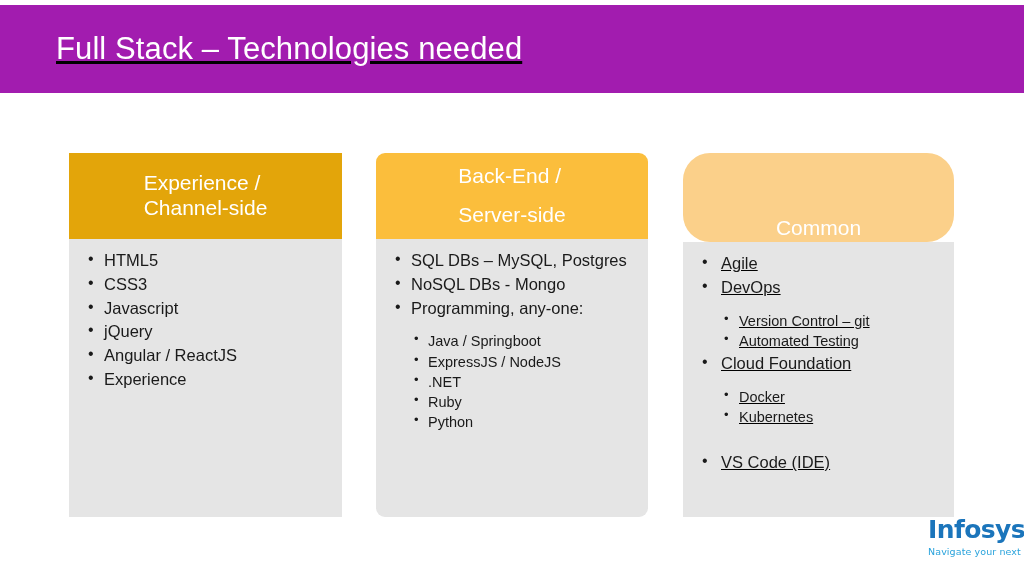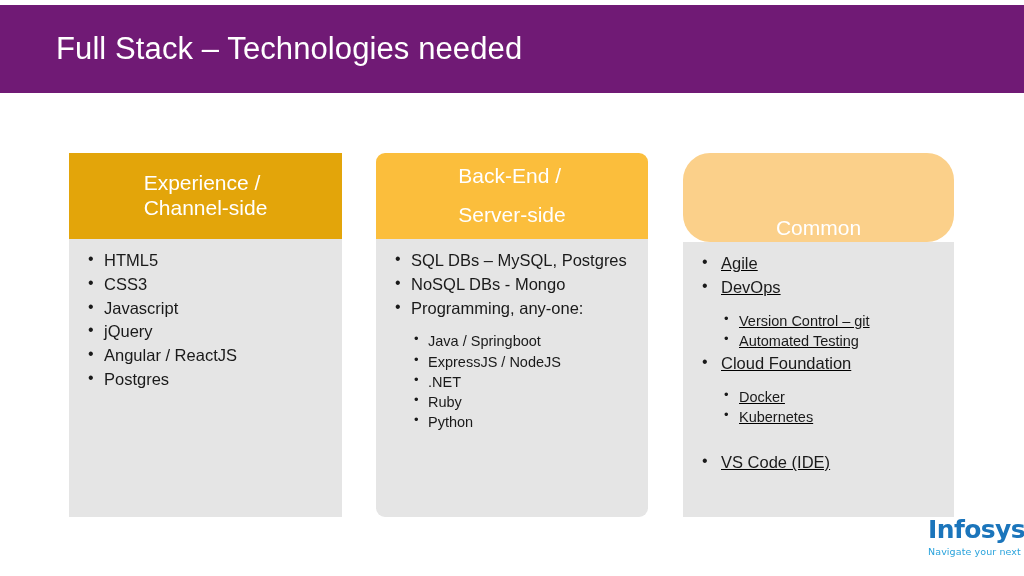--- a/index.html
+++ b/index.html
@@ -7,22 +7,22 @@
     width:1024px; height:576px;
     background:#ffffff;
     font-family:"Liberation Sans", sans-serif;
     overflow:hidden;
   }
   .slide { position:relative; width:1024px; height:576px; background:#fff; }
 
   
   .title-bar {
     position:absolute; left:0; top:5px; width:1024px; height:88px;
-    background:#701a75;
-    display:flex; align-items:center;
+    background:#a21caf;
+    display:flex; align-items:center;text-decoration:underline;
   }
   .title-text {
     color:#ffffff;
     font-size:31px;
     font-weight:400;
     letter-spacing:0.1px;
     padding-left:56px;
     white-space:nowrap;
   }
 
@@ -139,21 +139,21 @@
         <span>Channel-side</span>
       </span>
     </div>
     <div class="card-body">
       <ul class="l1">
         <li><span>HTML5</span></li>
         <li><span>CSS3</span></li>
         <li><span>Javascript</span></li>
         <li><span>jQuery</span></li>
         <li><span>Angular / ReactJS</span></li>
-        <li><span>Postgres</span></li>
+        <li><span>Experience</span></li>
       </ul>
     </div>
   </div>
 
   <div class="card" id="card-backend">
     <div class="card-header">
       <span>
         <span>Back-End /</span><br>
         <span>Server-side</span>
       </span>

